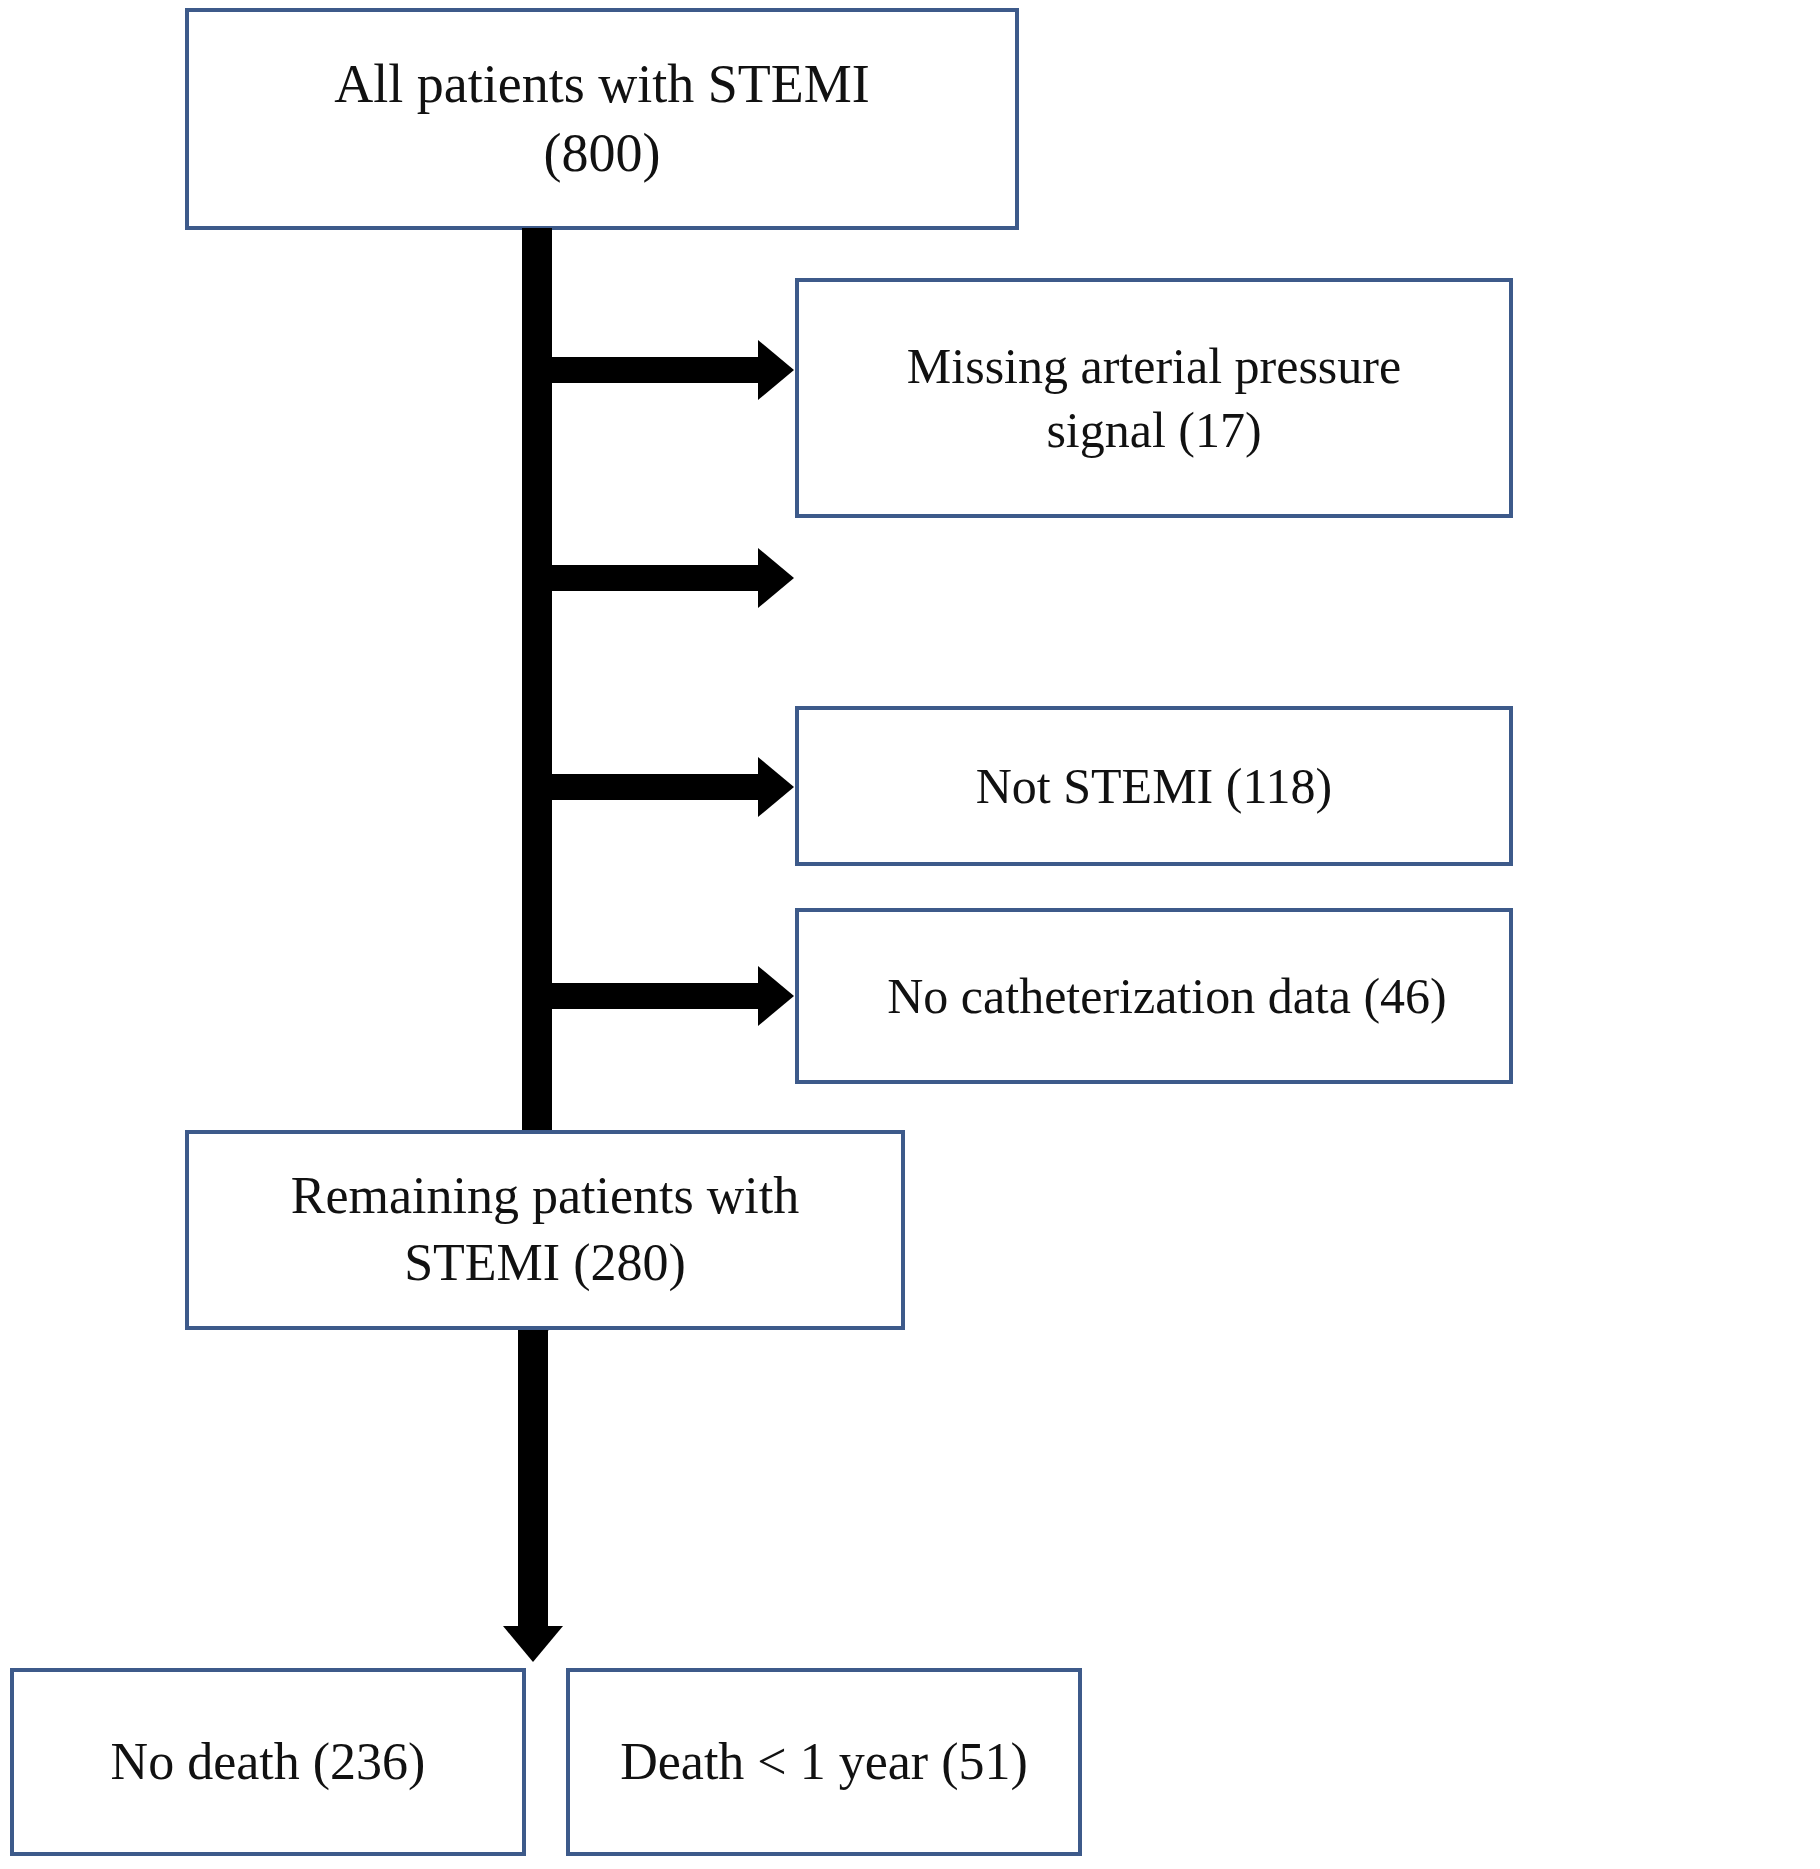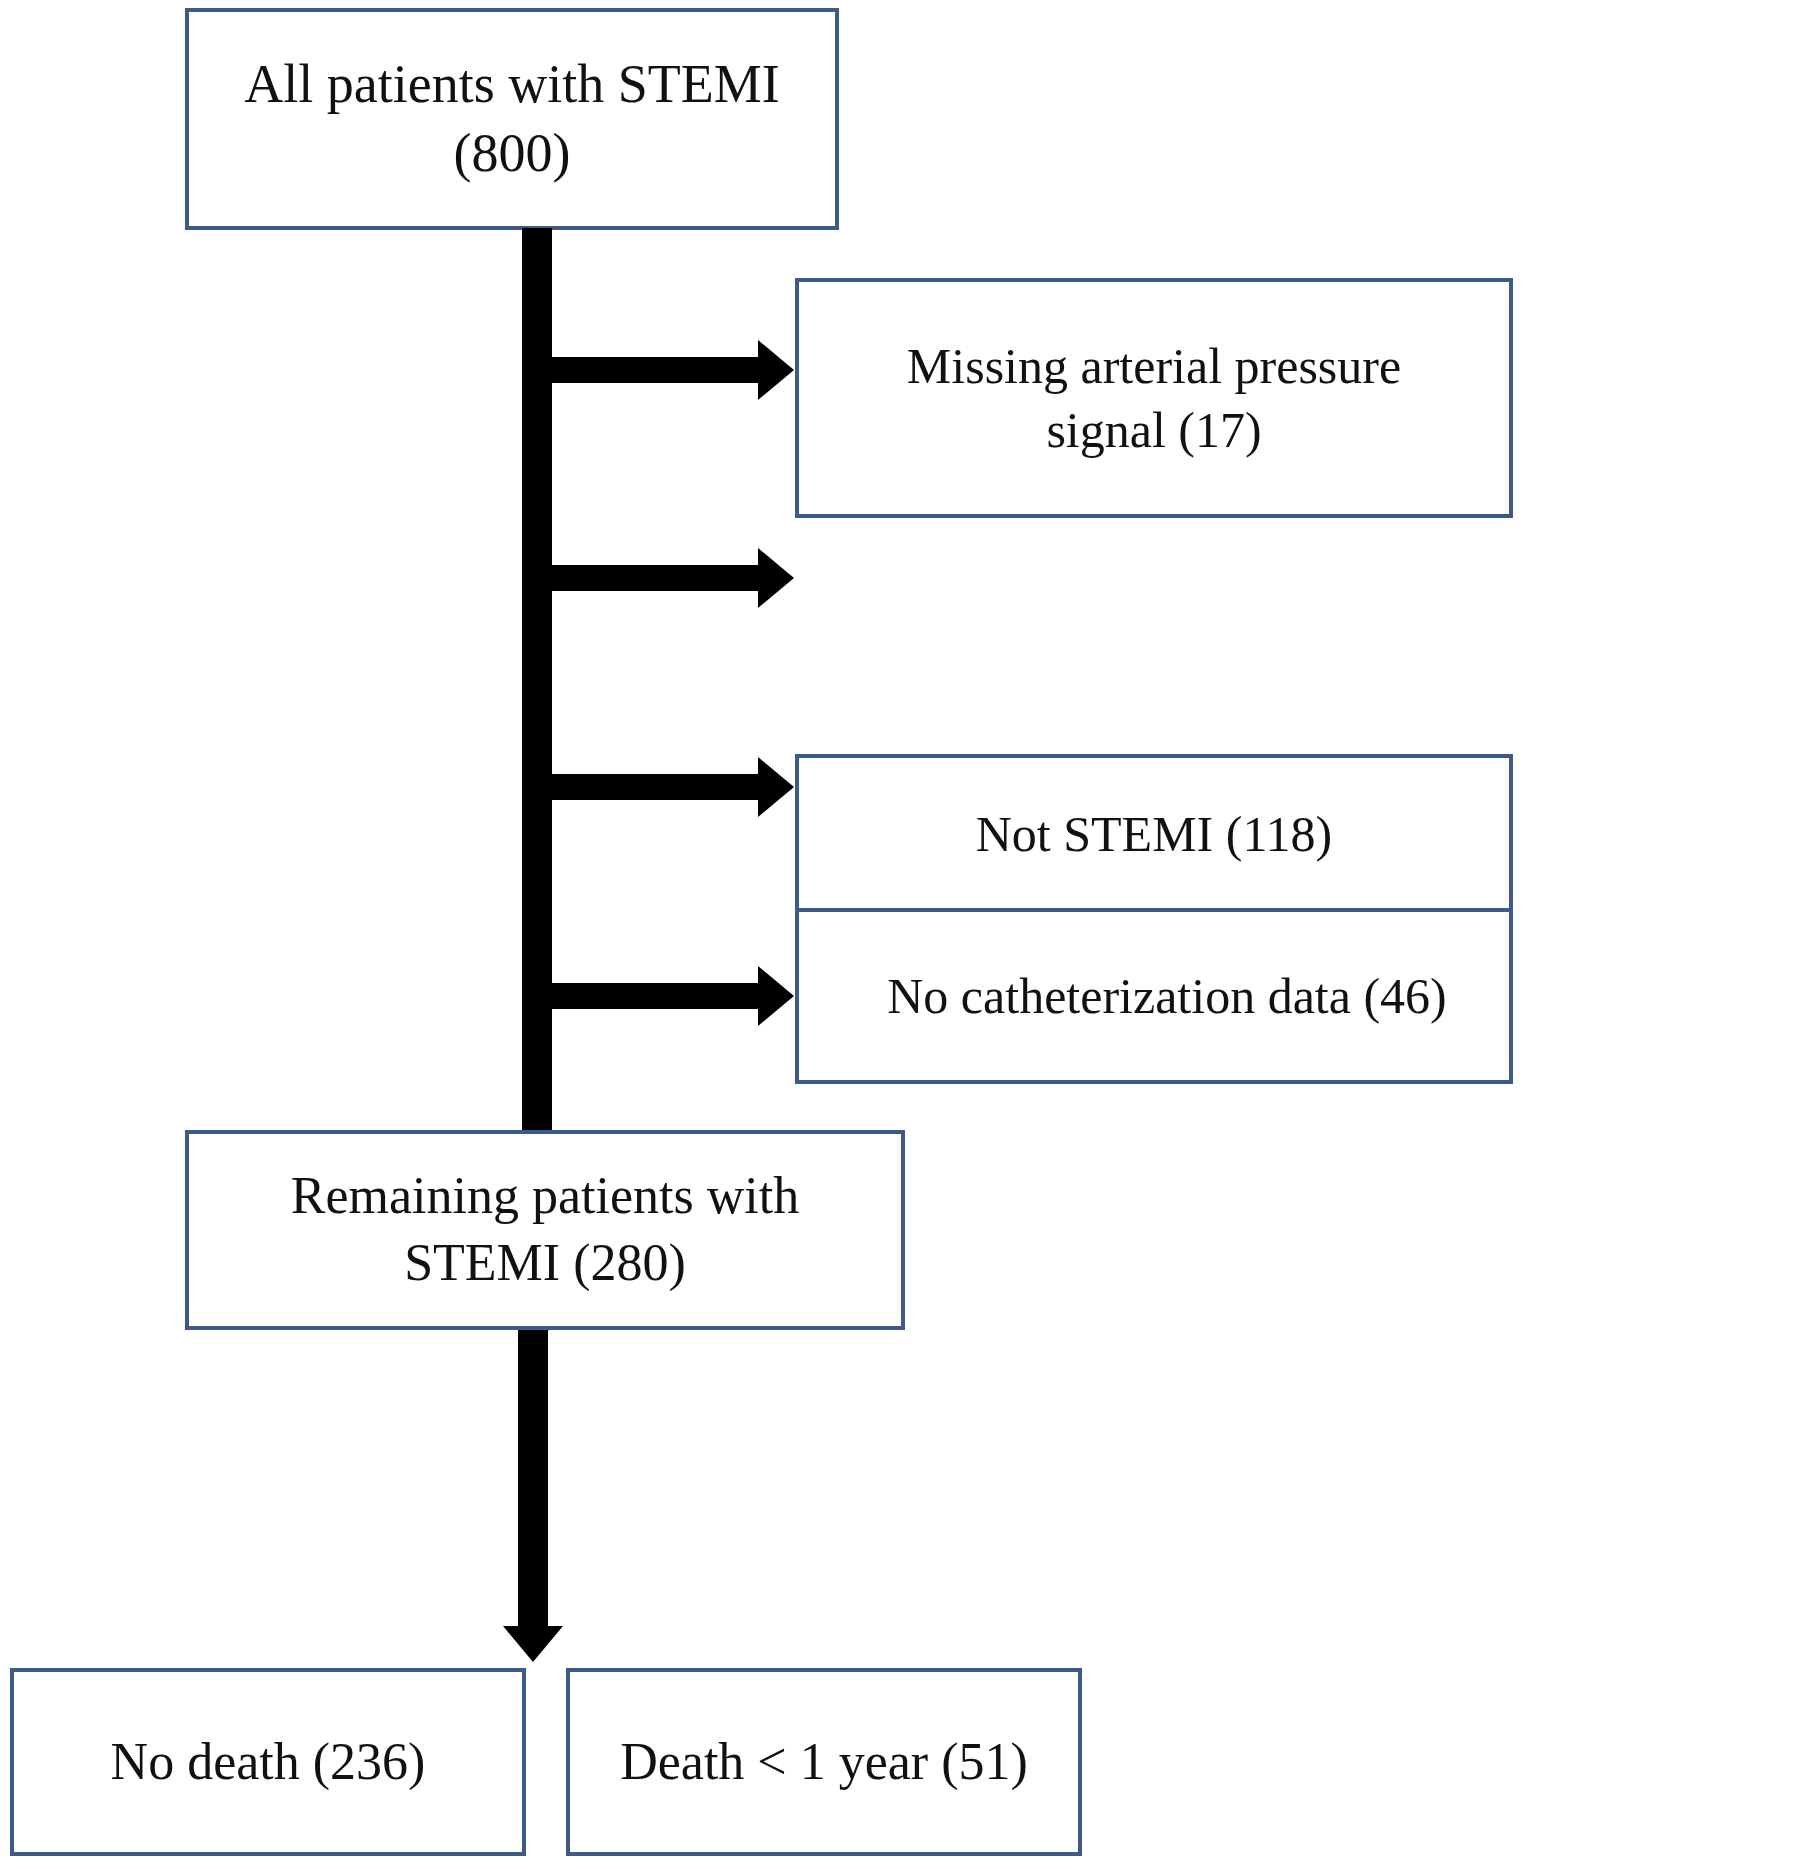--- a/index.html
+++ b/index.html
@@ -23,24 +23,24 @@
     display: flex;
     align-items: center;
     justify-content: center;
     text-align: center;
     color: #111111;
     line-height: 1.28;
     white-space: pre-line;
     padding: 4px 10px;
   }
   
-  #node-all-patients      { left: 185px;  top: 8px;    width: 654px; height: 222px; font-size: 54px; }
+  #node-all-patients      { left: 185px;  top: 8px;    width: 834px; height: 222px; font-size: 54px; }
   #node-missing-signal    { left: 795px;  top: 278px;  width: 718px; height: 240px; font-size: 50px; }
   #node-poor-quality      { left: 795px;  top: 492px;  width: 718px; height: 172px; font-size: 50px; }
-  #node-not-stemi         { left: 795px;  top: 706px;  width: 718px; height: 160px; font-size: 50px; margin-top: 48px; }
+  #node-not-stemi         { left: 795px;  top: 706px;  width: 718px; height: 160px; font-size: 50px; }
   #node-no-cath           { left: 795px;  top: 908px;  width: 718px; height: 176px; font-size: 50px; padding-left: 36px; }
   #node-remaining         { left: 185px;  top: 1130px; width: 720px; height: 200px; font-size: 52px; }
   #node-no-death          { left: 10px;   top: 1668px; width: 516px; height: 188px; font-size: 52px; }
   #node-death-1year       { left: 566px;  top: 1668px; width: 516px; height: 188px; font-size: 52px; }
 
   
   .vline {
     position: absolute;
     background: #000000;
   }

